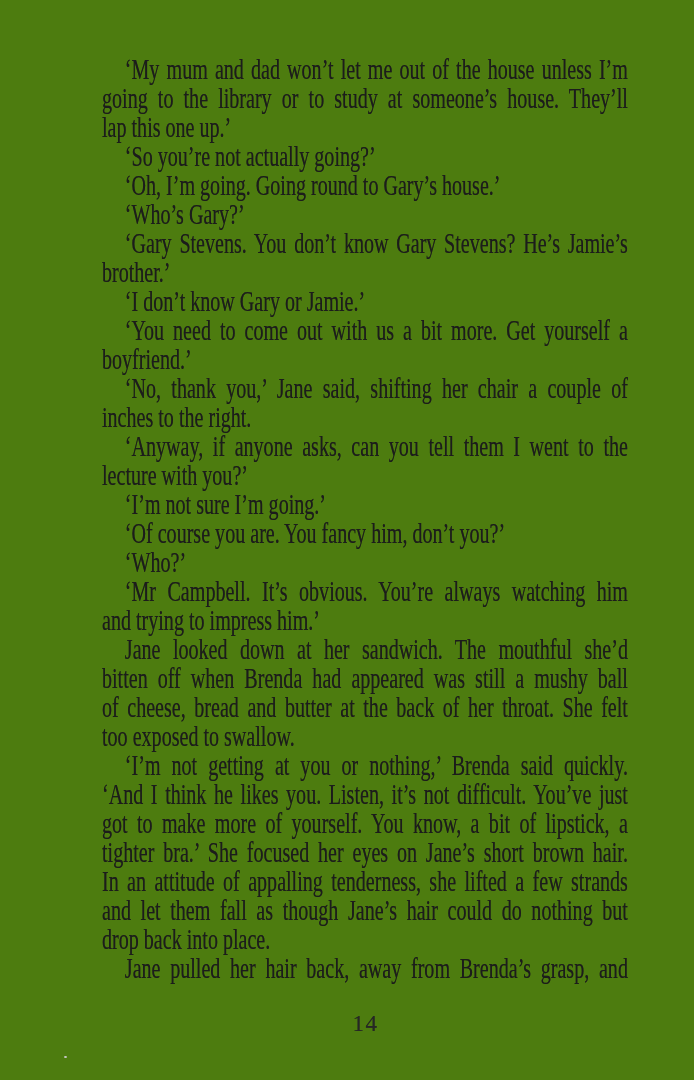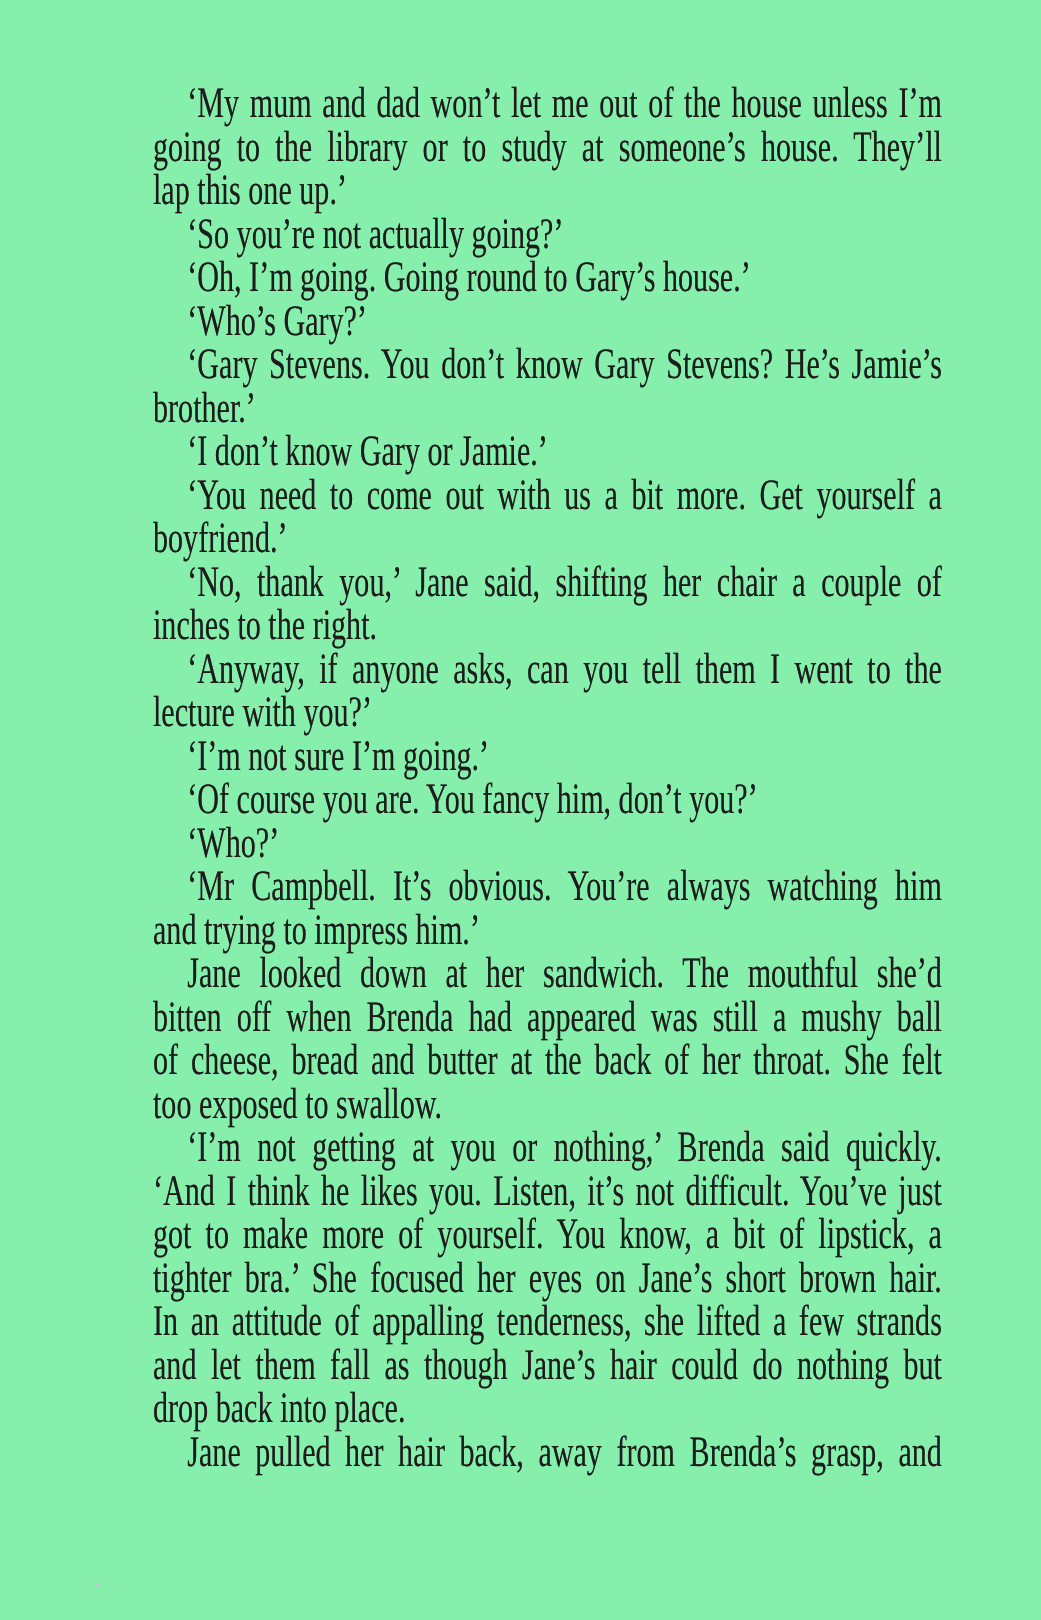--- a/index.html
+++ b/index.html
@@ -4,21 +4,21 @@
 <style>
   html, body {
     margin: 0;
     padding: 0;
     background: #ffffff;
   }
   .page {
     position: relative;
     width: 694px;
     height: 1080px;
-    background: #86efac;
+    background: #4d7c0f;
     overflow: hidden;
     font-family: "Liberation Serif", "DejaVu Serif", serif;
   }
   
   .textblock {
     position: absolute;
     left: 102px;
     top: 55px;
     width: 760px;
     transform: scaleX(0.692);
@@ -95,16 +95,17 @@
     <div class="ln first">‘I’m not getting at you or nothing,’ Brenda said quickly.</div>
     <div class="ln">‘And I think he likes you. Listen, it’s not difficult. You’ve just</div>
     <div class="ln">got to make more of yourself. You know, a bit of lipstick, a</div>
     <div class="ln">tighter bra.’ She focused her eyes on Jane’s short brown hair.</div>
     <div class="ln">In an attitude of appalling tenderness, she lifted a few strands</div>
     <div class="ln">and let them fall as though Jane’s hair could do nothing but</div>
     <div class="ln last">drop back into place.</div>
     <div class="ln first">Jane pulled her hair back, away from Brenda’s grasp, and</div>
   </div>
 
+  <div class="folio">14</div>
 
   <div class="speck"></div>
 
 </div>
 
 </body></html>

